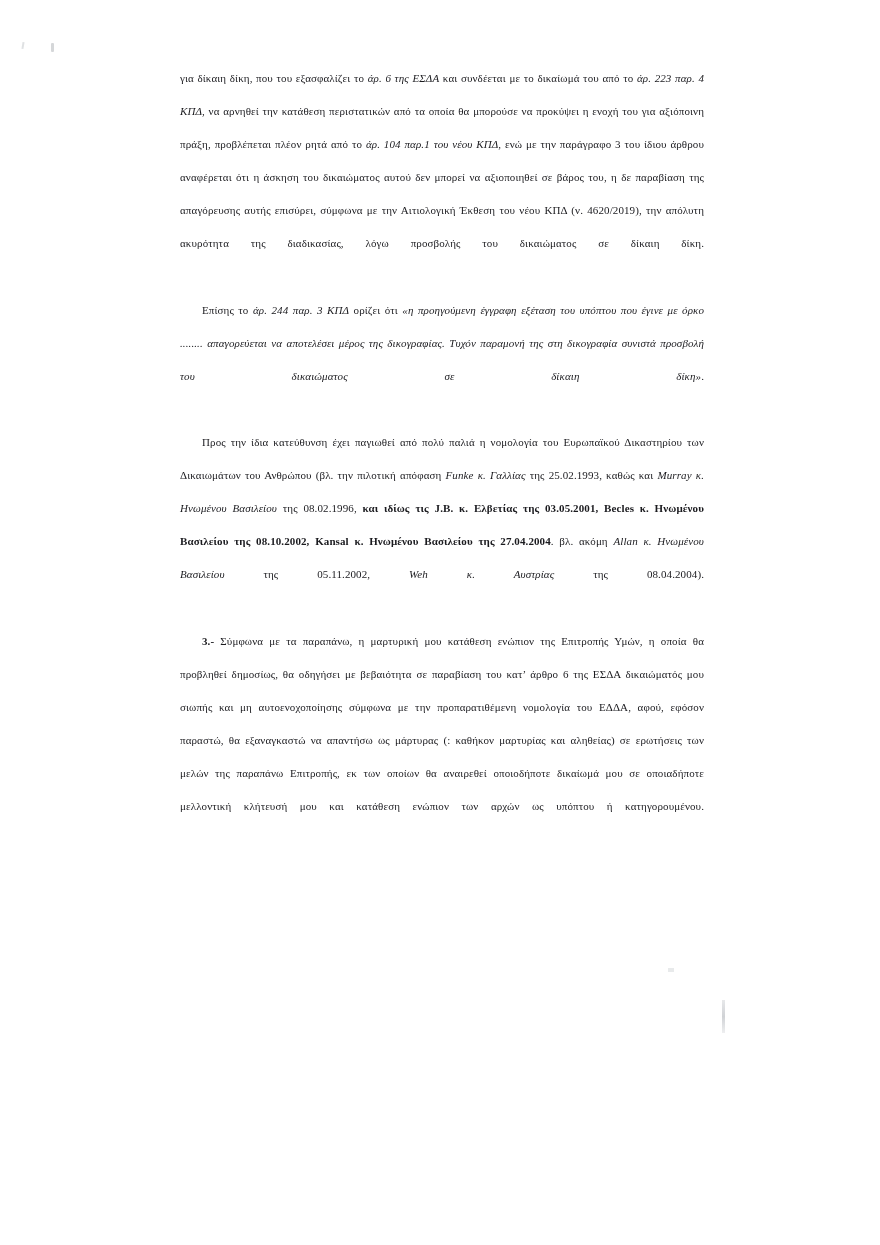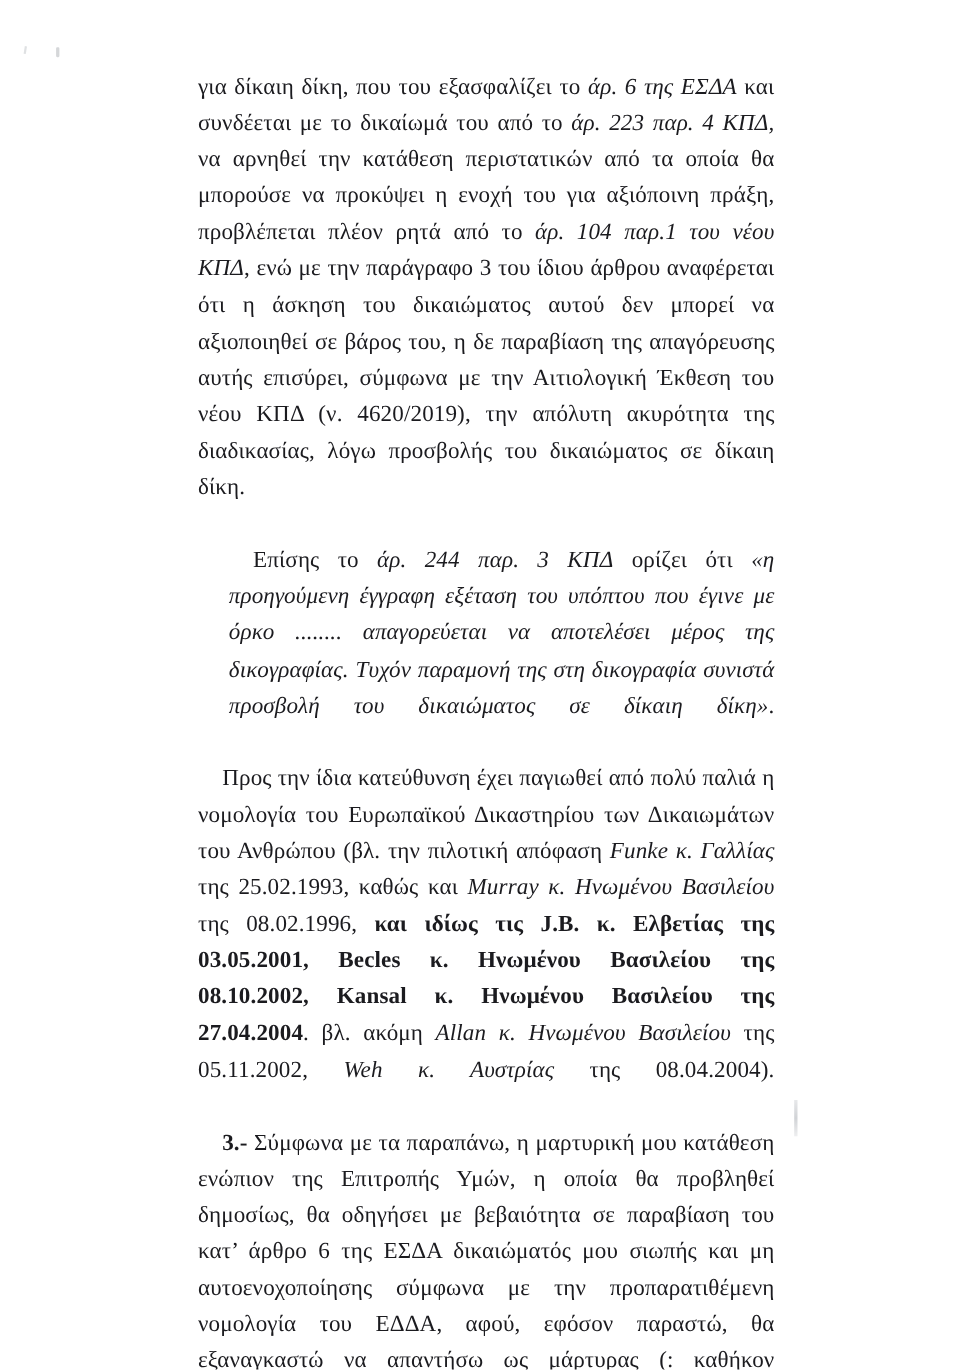--- a/index.html
+++ b/index.html
@@ -51,21 +51,21 @@
     top: 62px;
     width: 524px;
   }
 
   p.para {
     margin: 0;
     padding: 0;
     text-align: justify;
     text-justify: inter-word;
     color: #1b1b1f;
-    font-size: 21px;
+    font-size: 11px;
     line-height: 33.1px;
     letter-spacing: .1px;
     word-spacing: .2px;
   }
   p.para.indent { text-indent: 22px; }
   p.para.noindent { text-indent: 0; }
 
   i, .it { font-style: italic; }
   b, .bd { font-weight: bold; }
   .bdit { font-weight: bold; }
@@ -83,18 +83,18 @@
 
 <div id="page">
 
   <div class="speck s1"></div>
   <div class="speck s2"></div>
   <div class="artifact-dot"></div>
   <div class="artifact-bar"></div>
 
   <div class="text-block">
     <p class="para noindent" style="color: rgb(27, 27, 31);"><span>για δίκαιη δίκη, που του εξασφαλίζει το </span><span class="it">άρ. 6 της ΕΣΔΑ</span><span> και συνδέεται με το δικαίωμά του από το </span><span class="it">άρ. 223 παρ. 4 ΚΠΔ,</span><span> να αρνηθεί την κατάθεση περιστατικών από τα οποία θα μπορούσε να προκύψει η ενοχή του για αξιόποινη πράξη, προβλέπεται πλέον ρητά από το </span><span class="it">άρ. 104 παρ.1 του νέου ΚΠΔ</span><span>, ενώ με την παράγραφο 3 του ίδιου άρθρου αναφέρεται ότι η άσκηση του δικαιώματος αυτού δεν μπορεί να αξιοποιηθεί σε βάρος του, η δε παραβίαση της απαγόρευσης αυτής επισύρει, σύμφωνα με την Αιτιολογική Έκθεση του νέου ΚΠΔ (ν. 4620/2019), την απόλυτη ακυρότητα της διαδικασίας, λόγω προσβολής του δικαιώματος σε δίκαιη δίκη.</span></p>
-    <p class="para indent" style="color: rgb(27, 27, 31); margin-left: 28px;"><span>Επίσης το </span><span class="it">άρ. 244 παρ. 3 ΚΠΔ</span><span> ορίζει ότι </span><span class="it">«η προηγούμενη έγγραφη εξέταση του υπόπτου που έγινε με όρκο ........ απαγορεύεται να αποτελέσει μέρος της δικογραφίας. Τυχόν παραμονή της στη δικογραφία συνιστά προσβολή του δικαιώματος σε δίκαιη δίκη»</span><span>.</span></p>
+    <p class="para indent" style="color: rgb(27, 27, 31);"><span>Επίσης το </span><span class="it">άρ. 244 παρ. 3 ΚΠΔ</span><span> ορίζει ότι </span><span class="it">«η προηγούμενη έγγραφη εξέταση του υπόπτου που έγινε με όρκο ........ απαγορεύεται να αποτελέσει μέρος της δικογραφίας. Τυχόν παραμονή της στη δικογραφία συνιστά προσβολή του δικαιώματος σε δίκαιη δίκη»</span><span>.</span></p>
     <p class="para indent" style="color: rgb(27, 27, 31);"><span>Προς την ίδια κατεύθυνση έχει παγιωθεί από πολύ παλιά η νομολογία του Ευρωπαϊκού Δικαστηρίου των Δικαιωμάτων του Ανθρώπου (βλ. την πιλοτική απόφαση </span><span class="it">Funke κ. Γαλλίας</span><span> της 25.02.1993, καθώς και </span><span class="it">Murray κ. Ηνωμένου Βασιλείου</span><span> της 08.02.1996, </span><span class="bd">και ιδίως τις </span><span class="bdit">J.B. κ. Ελβετίας</span><span class="bd"> της 03.05.2001, </span><span class="bdit">Becles κ. Ηνωμένου Βασιλείου</span><span class="bd"> της 08.10.2002, </span><span class="bdit">Kansal κ. Ηνωμένου Βασιλείου</span><span class="bd"> της 27.04.2004</span><span>. βλ. ακόμη </span><span class="it">Allan κ. Ηνωμένου Βασιλείου</span><span> της 05.11.2002, </span><span class="it">Weh κ. Αυστρίας</span><span> της 08.04.2004).</span></p>
     <p class="para indent" style="color: rgb(27, 27, 31);"><span class="bd">3.-</span><span> Σύμφωνα με τα παραπάνω, η μαρτυρική μου κατάθεση ενώπιον της Επιτροπής Υμών, η οποία θα προβληθεί δημοσίως, θα οδηγήσει με βεβαιότητα σε παραβίαση του κατ’ άρθρο 6 της ΕΣΔΑ δικαιώματός μου σιωπής και μη αυτοενοχοποίησης σύμφωνα με την προπαρατιθέμενη νομολογία του ΕΔΔΑ, αφού, εφόσον παραστώ, θα εξαναγκαστώ να απαντήσω ως μάρτυρας (: καθήκον μαρτυρίας και αληθείας) σε ερωτήσεις των μελών της παραπάνω Επιτροπής, εκ των οποίων θα αναιρεθεί οποιοδήποτε δικαίωμά μου σε οποιαδήποτε μελλοντική κλήτευσή μου και κατάθεση ενώπιον των αρχών ως υπόπτου ή κατηγορουμένου.</span></p>
   </div>
 
 </div>
 
 </body></html>

